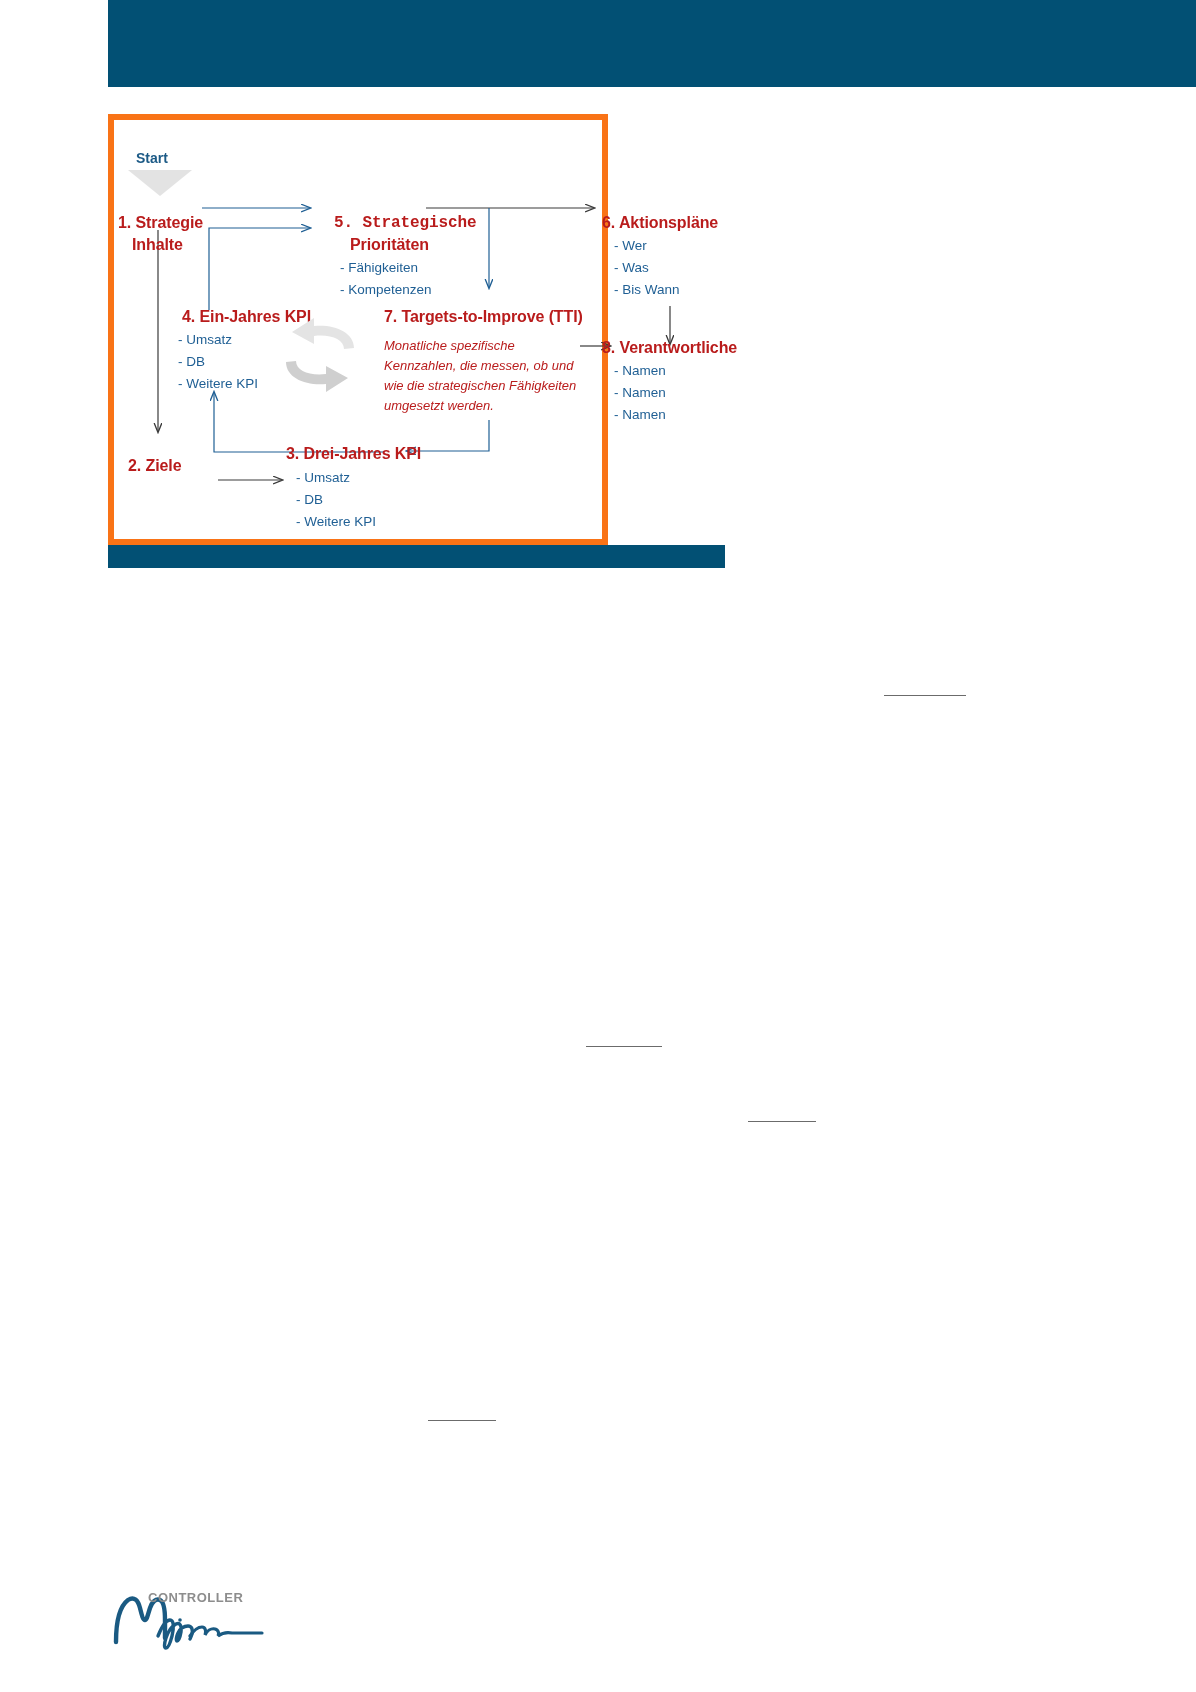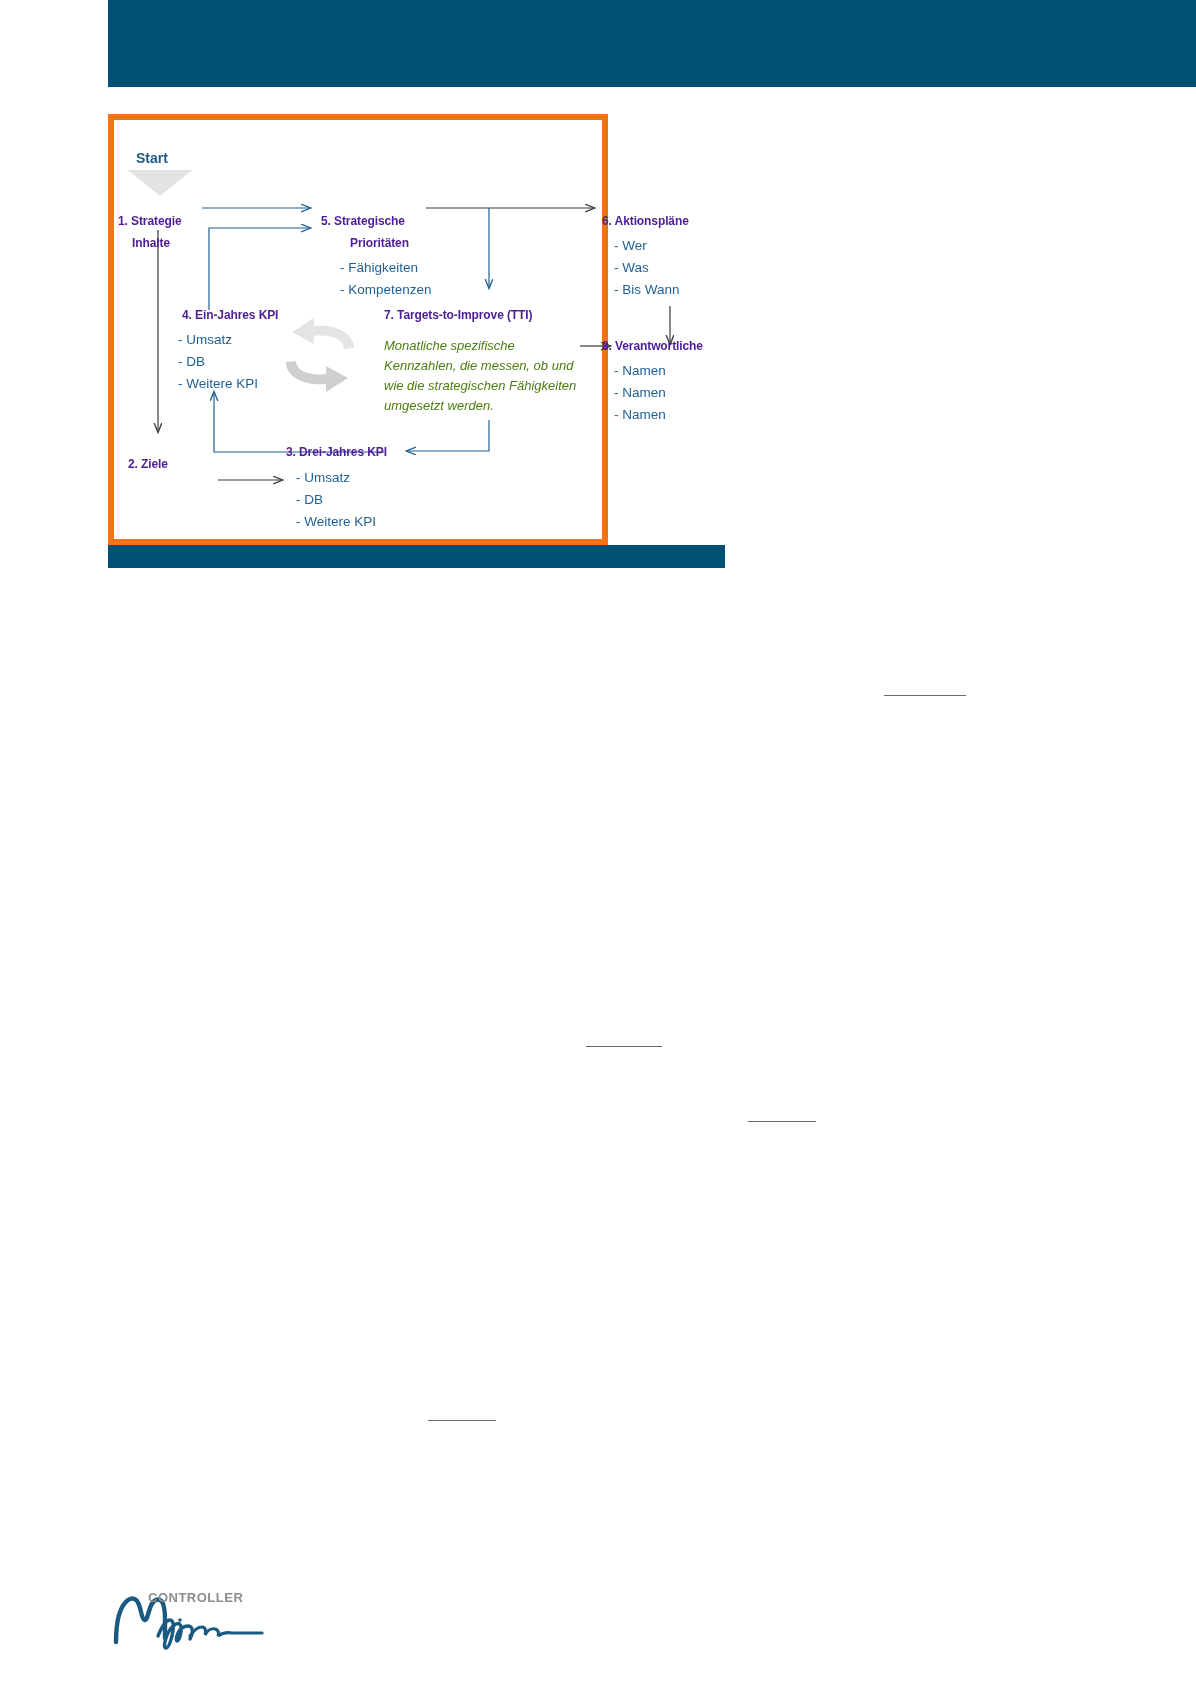--- a/index.html
+++ b/index.html
@@ -19,31 +19,31 @@
     border:6px solid #f97316;
     background:#ffffff;
     box-sizing:border-box;
   }
   .diagram-footer{
     position:absolute;left:108px;top:545px;width:617px;height:23px;
     background:#025074;
   }
   .dg{position:absolute;}
   .lbl-bold{
-    font-weight:bold;font-size:12px;color:#4c1d95;white-space:nowrap;
+    font-weight:bold;font-size:16px;color:#b91c1c;white-space:nowrap;
     letter-spacing:-0.1px;
   }
   .lbl-blue{
     font-size:13.5px;color:#1f5f94;white-space:nowrap;
   }
   .lbl-start{
     font-weight:bold;font-size:14px;color:#1c5a86;white-space:nowrap;
   }
   .lbl-ital{
-    font-size:13px;color:#4d7c0f;font-style:italic;line-height:19px;
+    font-size:13px;color:#b91c1c;font-style:italic;line-height:19px;
     white-space:nowrap;
   }
   .tri-start{
     position:absolute;
     width:0;height:0;
     border-left:32px solid transparent;
     border-right:32px solid transparent;
     border-top:26px solid #e3e3e3;
   }
   svg.arrows{position:absolute;left:0;top:0;width:616px;height:431px;overflow:visible;}
@@ -96,21 +96,21 @@
 
     <polyline points="375,300 375,331 293,331" fill="none" stroke="#1f5f94" stroke-width="1.2" marker-end="url(#ahBlue)"></polyline>
   </svg>
 
   <div class="dg lbl-start" style="left:22px;top:30px;">Start</div>
   <div class="tri-start" style="left:14px;top:50px;"></div>
 
   <div class="dg lbl-bold" style="left:4px;top:94px;">1. Strategie</div>
   <div class="dg lbl-bold" style="left:18px;top:116px;">Inhalte</div>
 
-  <div class="dg lbl-bold" style="left:207px;top:94px;">5. Strategische</div>
+  <div class="dg lbl-bold" style="left:220px;top:94px;font-family:Liberation Mono, monospace;">5. Strategische</div>
   <div class="dg lbl-bold" style="left:228px;top:116px;padding-left:8px;">Prioritäten</div>
   <div class="dg lbl-blue" style="left:226px;top:140px;">- Fähigkeiten</div>
   <div class="dg lbl-blue" style="left:226px;top:162px;">- Kompetenzen</div>
 
   <div class="dg lbl-bold" style="left:488px;top:94px;">6. Aktionspläne</div>
   <div class="dg lbl-blue" style="left:500px;top:118px;">- Wer</div>
   <div class="dg lbl-blue" style="left:500px;top:140px;">- Was</div>
   <div class="dg lbl-blue" style="left:500px;top:162px;">- Bis Wann</div>
 
   <div class="dg lbl-bold" style="left:68px;top:188px;">4. Ein-Jahres KPI</div>

